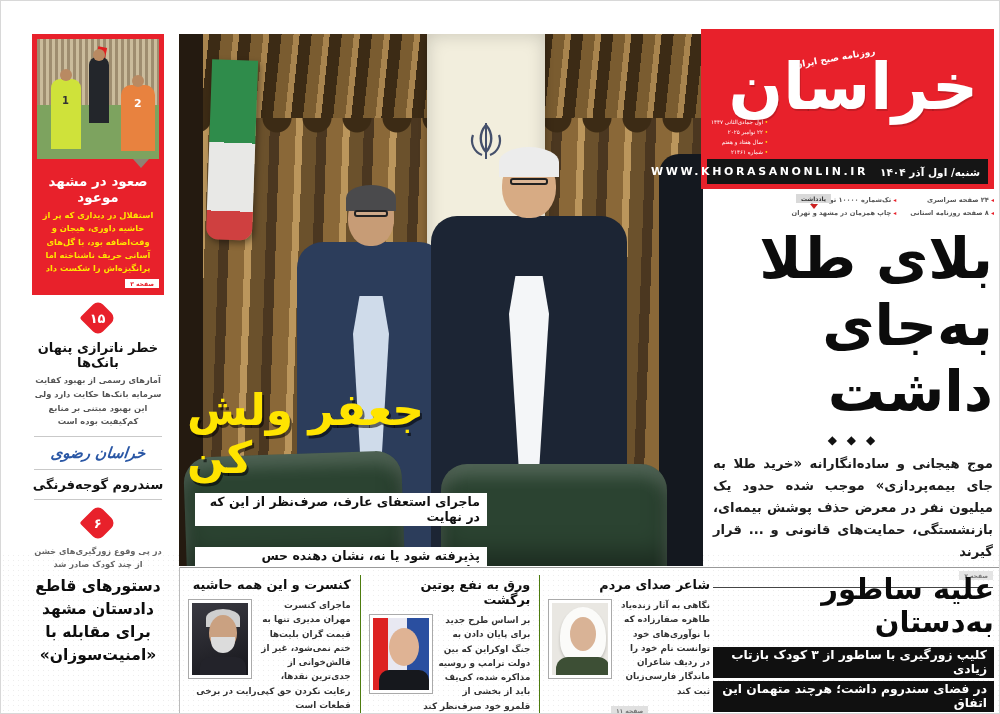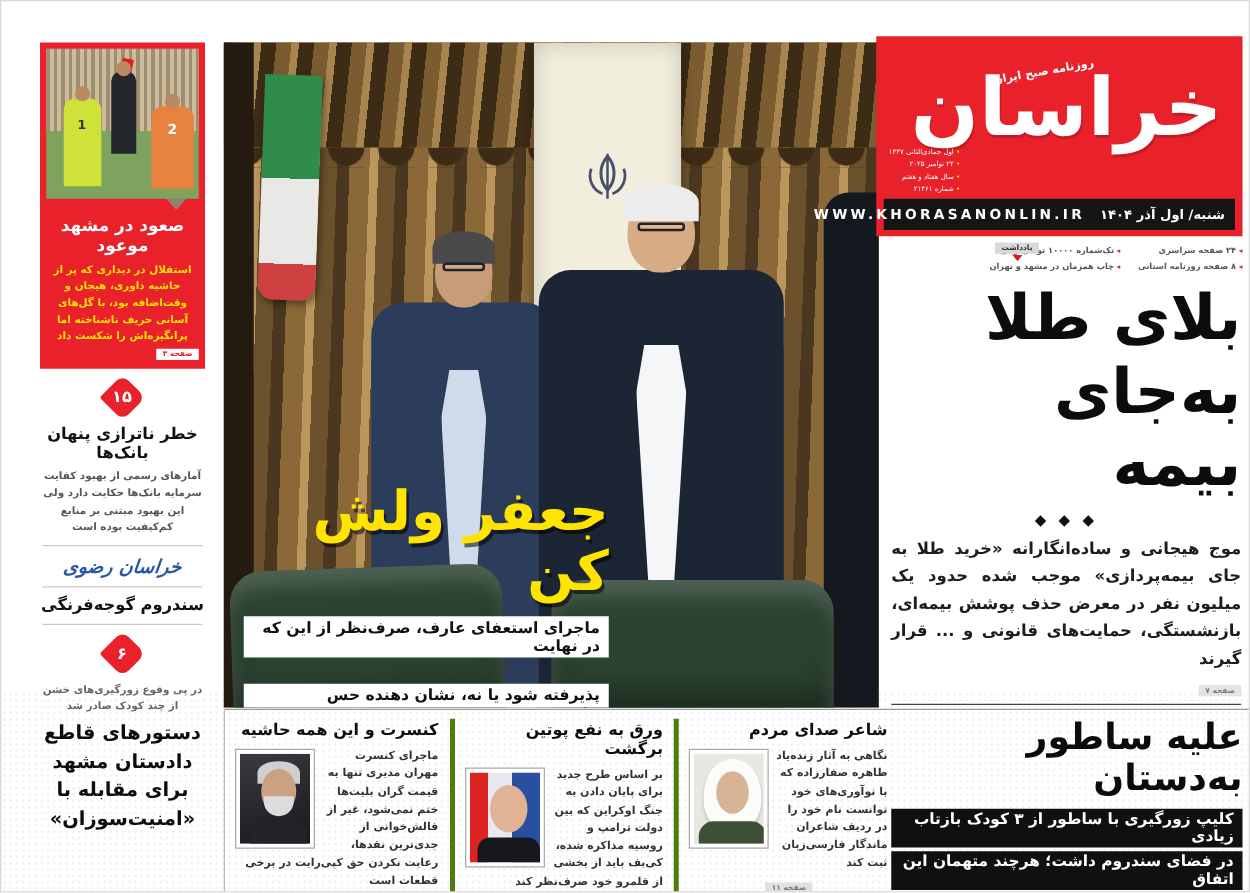--- a/index.html
+++ b/index.html
@@ -74,21 +74,21 @@
   .man2 .hair { left:68px; top:-7px; width:60px; height:30px; background:#ececec; }
   .man2 .glasses { left:79px; top:24px; width:38px; }
   .man2 .suit { height:350px; background:#1c2534; }
   .man2 .shirt { left:78px; width:40px; height:290px; background:#f4f6f8; clip-path:polygon(16% 0,84% 0,100% 13%,60% 100%,40% 100%,0 13%); }
   .aide { position:absolute; right:0; top:120px; width:44px; height:412px; background:#14181f; border-radius:20px 0 0 0;}
   .chair { position:absolute; bottom:-6px; background:#2b4331; border-radius:26px 26px 0 0; box-shadow:inset 0 12px 16px rgba(255,255,255,.18), inset 0 -20px 24px rgba(0,0,0,.35);}
   .chair1 { left:6px; width:218px; height:118px; transform:rotate(-2deg);}
   .chair2 { left:262px; width:226px; height:108px; }
 
   .cap { position:absolute; left:8px; top:352px; width:300px; z-index:3; }
-  .cap h1 { color:#ffe400; font-size:44px; line-height:1.1; text-align:right;
+  .cap h1 { color:#ffe400; font-size:44px; line-height:1.1; text-align:left;
     text-shadow:2px 3px 0 rgba(0,0,0,.55); letter-spacing:-1px;}
   .cap .lines { margin-top:10px; }
   .cap .lines div { width:max-content; max-width:292px; background:#fff; color:#111; font-size:12.5px; font-weight:bold; padding:1px 7px 2px; margin-bottom:21px; }
 
   
   .masthead { position:absolute; left:700px; top:28px; width:293px; height:160px; background:#e8212b; z-index:2; }
   .mh-tagline { position:absolute; top:24px; right:118px; color:#fff; font-size:9px; font-weight:bold; transform:rotate(-10deg); }
   .mh-name { position:absolute; top:26px; right:16px; color:#fff; font-size:64px; font-weight:bold; line-height:1; letter-spacing:-2px; text-shadow:1px 2px 0 rgba(0,0,0,.15);}
   .mh-dates { position:absolute; top:88px; left:10px; text-align:right; direction:rtl; }
   .mh-dates div { color:#fff; font-size:5.6px; line-height:1.8; white-space:nowrap; }
@@ -99,34 +99,34 @@
   .mh-bar .w { flex:1; color:#fff; font-size:11px; font-weight:bold; letter-spacing:2.6px; direction:ltr; text-align:center; white-space:nowrap; }
 
   .infoline { position:absolute; left:700px; top:193px; width:293px; display:flex; gap:14px; justify-content:flex-start; z-index:2;}
   .infoline .col div { font-size:6.6px; font-weight:bold; color:#555; line-height:1.9; white-space:nowrap; }
   .infoline .col div::before { content:"◂ "; color:#e8212b; font-size:6px; }
   .note-badge { position:absolute; left:795px; top:193px; z-index:2; text-align:center;}
   .note-badge .t { background:#d9d9d9; color:#333; font-size:6px; font-weight:bold; padding:1px 5px; }
   .note-badge .tri { width:0; height:0; border-left:4px solid transparent; border-right:4px solid transparent; border-top:5px solid #c22; margin:1px auto 0;}
 
   .lead { position:absolute; left:712px; top:224px; width:280px; z-index:2; }
-  .lead h1 { font-size:50px; color:#0c0c0c; line-height:1.17; text-align:right; letter-spacing:-2px; }
+  .lead h1 { font-size:57px; color:#0c0c0c; line-height:1.17; text-align:right; letter-spacing:-2px; }
   .lead .orn { text-align:center; font-size:12px; letter-spacing:3px; color:#111; margin:8px 0 6px; }
   .lead p { font-size:13.2px; font-weight:bold; color:#1d1d1d; line-height:1.67; text-align:justify; text-align-last:right; }
   .lead .pg { display:inline-block; background:#e4e4e4; color:#777; font-size:6px; font-weight:bold; padding:1px 5px; margin-top:6px; }
   .lead .rule { border-top:1.5px solid #444; margin-top:5px; }
 
   .cleaver { position:absolute; left:712px; top:572px; width:281px; z-index:2; }
   .cleaver h2 { font-size:29px; color:#0b0b0b; text-align:right; line-height:1.15; letter-spacing:-1px; margin-bottom:7px;}
   .cleaver .hl div { width:max-content; max-width:281px; background:#101010; color:#fff; font-size:12.3px; font-weight:bold; padding:1px 7px 2px; margin-bottom:3px; }
 
   
   .strip { position:absolute; left:178px; top:566px; width:540px; height:148px; z-index:2; border-left:1px solid #bbb; padding-top:8px; display:flex; direction:rtl;}
   .strip:before { content:""; position:absolute; top:0; left:0; right:-292px; border-top:1px solid #999; }
-  .art { width:180px; padding:2px 9px 0; border-left:4px solid #4d7c0f; position:relative;}
+  .art { width:180px; padding:2px 9px 0; border-left:1px solid #4d7c0f; position:relative;}
   .art:last-child { border-left:none; }
   .art h3 { font-size:12.8px; font-weight:bold; color:#0e0e0e; text-align:right; margin-bottom:6px; }
   .art .ph { float:left; width:62px; height:78px; border:3px solid #fff; outline:1px solid #aaa; margin:2px 6px 2px 0; position:relative; overflow:hidden; }
   .art p { font-size:8.8px; font-weight:bold; color:#333; line-height:1.62; text-align:right; }
   .art .pg { clear:both; display:block; width:max-content; background:#e0e0e0; color:#777; font-size:6px; font-weight:bold; padding:1px 5px; margin:8px auto 0; }
   .ph .face { position:absolute; border-radius:50%; }
   .ph-modiri { background:linear-gradient(160deg,#3a3a42,#17171c); }
   .ph-modiri .hair { position:absolute; left:14px; top:6px; width:34px; height:18px; background:#cfcfcf; border-radius:50% 50% 0 0; }
   .ph-modiri .face { left:17px; top:12px; width:28px; height:36px; background:#caa181; }
   .ph-modiri .beard { position:absolute; left:19px; top:34px; width:24px; height:16px; background:#dcdcdc; border-radius:0 0 12px 12px; }
@@ -258,21 +258,21 @@
     </div>
   </div>
   <div class="note-badge">
     <div class="t">یادداشت</div>
     <div class="tri"></div>
   </div>
 
   <div class="lead">
     <h1><span>بلای طلا</span><br>
       <span>به‌جای</span><br>
-      <span>بیمه</span></h1>
+      <span>داشت</span></h1>
     <div class="orn">◆ ◆ ◆</div>
     <p>موج هیجانی و ساده‌انگارانه «خرید طلا به جای بیمه‌پردازی» موجب شده حدود یک میلیون نفر در معرض حذف پوشش بیمه‌ای، بازنشستگی، حمایت‌های قانونی و ... قرار گیرند</p>
     <span class="pg">صفحه ۷</span>
     <div class="rule"></div>
   </div>
 
   <div class="cleaver">
     <h2>علیه ساطور به‌دستان</h2>
     <div class="hl">
       <div>کلیپ زورگیری با ساطور از ۳ کودک بازتاب زیادی</div>

